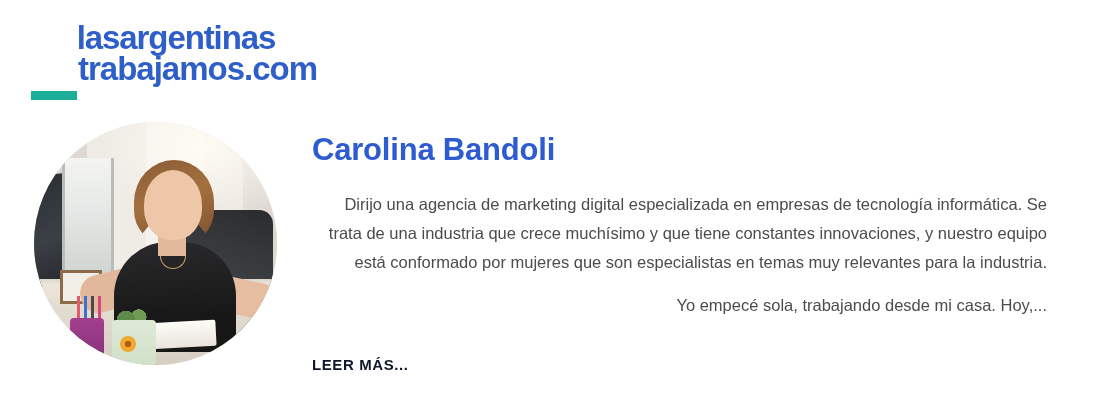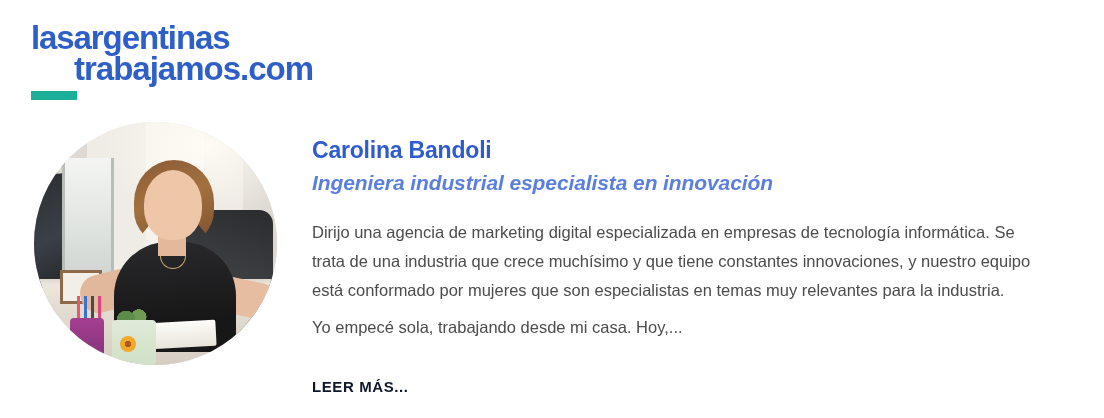--- a/index.html
+++ b/index.html
@@ -14,20 +14,21 @@
     overflow: hidden;
     position: relative;
   }
 
   
   .site-logo {
     position: absolute;
     left: 31px;
     top: 22px;
     width: 290px;
+    text-align: center;
   }
   .logo-line {
     font-family: "Liberation Sans", sans-serif;
     font-weight: bold;
     font-size: 33px;
     line-height: 31px;
     letter-spacing: -1.1px;
     color: #2E5FC9;
     white-space: nowrap;
   }
@@ -258,21 +259,21 @@
 
   
   .profile-body {
     position: absolute;
     left: 312px;
     top: 0;
     width: 740px;
   }
   .profile-name {
     font-family: "Liberation Sans", sans-serif;
-    font-size: 23px;
+    font-size: 31px;
     font-weight: bold;
     color: #2F5BD0;
     letter-spacing: -0.2px;
     line-height: 36px;
     margin: 22px 0 0 0;
   }
   .profile-role {
     font-family: "Liberation Sans", sans-serif;
     font-size: 21px;
     font-weight: bold;
@@ -282,23 +283,24 @@
     margin: 2px 0 0 0;
     letter-spacing: -0.1px;
   }
   .profile-paragraph {
     font-family: "Liberation Sans", sans-serif;
     font-size: 16.5px;
     line-height: 29px;
     color: #4c4c4c;
     margin: 0;
     width: 735px;
+    text-align: right;
   }
   .p-first { margin-top: 22px; }
-  .p-second { margin-top: 8px; }
+  .p-second { margin-top: 14px; }
 
   .read-more {
     display: inline-block;
     margin-top: 36px;
     font-family: "Liberation Sans", sans-serif;
     font-size: 15px;
     font-weight: bold;
     letter-spacing: 0.6px;
     color: #0f172a;
     text-decoration: none;
@@ -334,21 +336,20 @@
       <div class="ph-pens"></div>
       <div class="ph-cup"></div>
       <div class="ph-plant-top"></div>
       <div class="ph-plant"></div>
       <div class="ph-flower"></div>
     </div>
   </div>
 
   <div class="profile-body">
     <h1 class="profile-name">Carolina Bandoli</h1>
-    <h2 class="profile-role">Ingeniera industrial especialista en innovación</h2>
 
     <p class="profile-paragraph p-first">Dirijo una agencia de marketing digital especializada en empresas de tecnología informática. Se trata de una industria que crece muchísimo y que tiene constantes innovaciones, y nuestro equipo está conformado por mujeres que son especialistas en temas muy relevantes para la industria.</p>
 
     <p class="profile-paragraph p-second">Yo empecé sola, trabajando desde mi casa. Hoy,...</p>
 
     <a class="read-more">LEER MÁS...</a>
   </div>
 
 </div>
 

